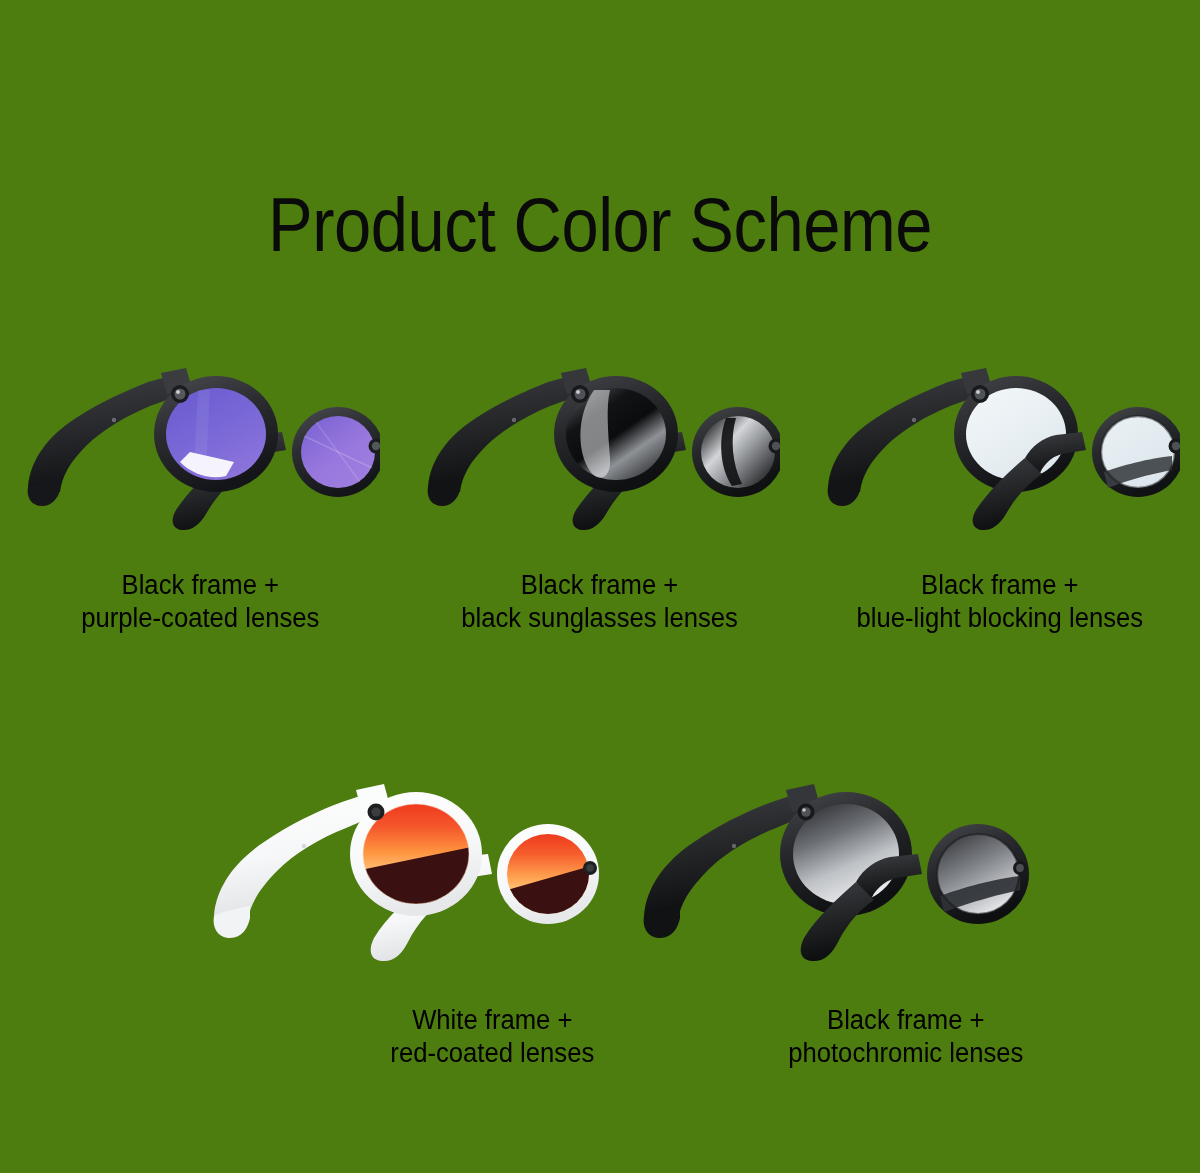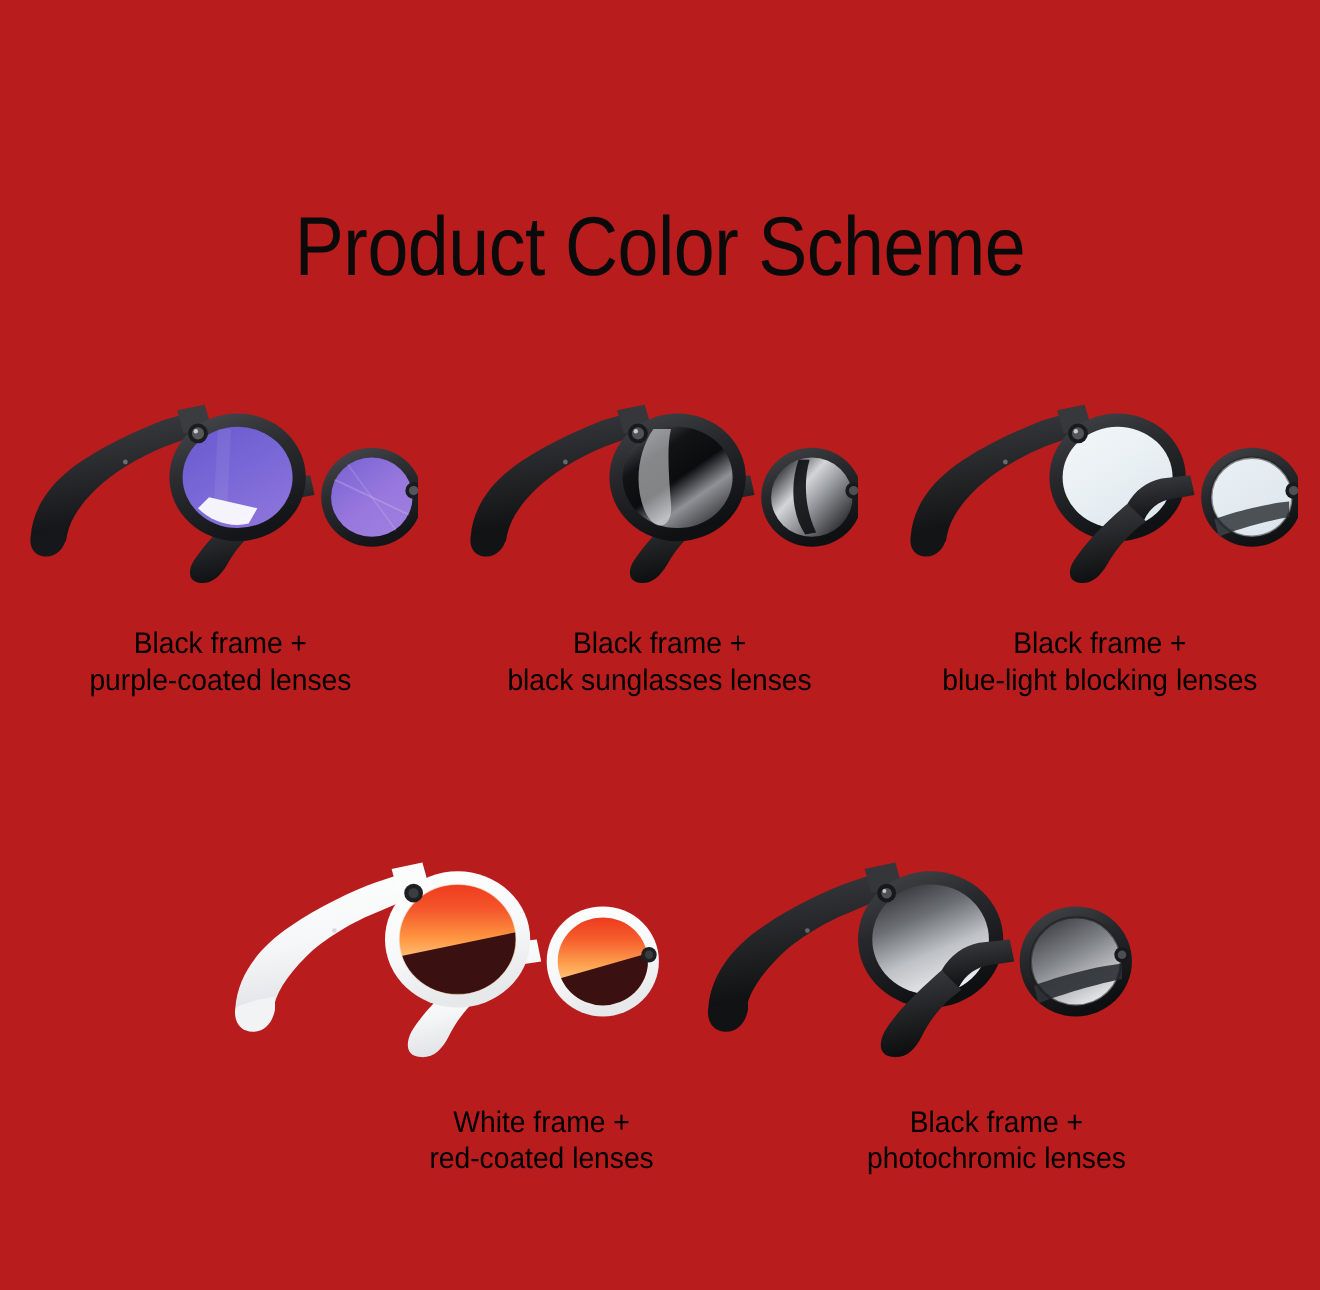--- a/index.html
+++ b/index.html
@@ -13,21 +13,21 @@
     font-family: "Liberation Sans", sans-serif;
     color: #000000;
     overflow: hidden;
     position: relative;
   }
 
   .page {
     position: relative;
     width: 1200px;
     height: 1173px;
-    background: #b91c1c;
+    background: #4d7c0f;
   }
 
   
   .page-title {
     position: absolute;
     top: 128px;
     left: 0;
     width: 1200px;
     text-align: center;
     font-size: 76px;

